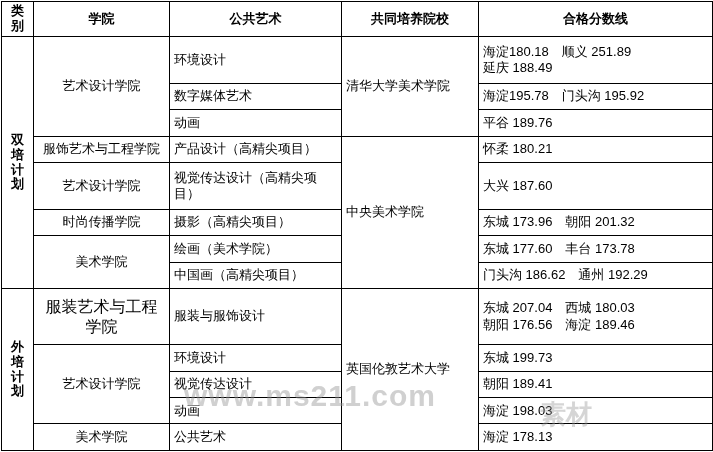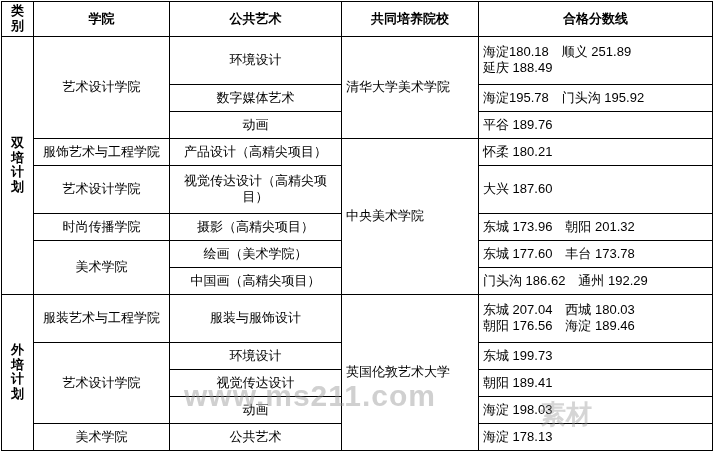--- a/index.html
+++ b/index.html
@@ -50,21 +50,21 @@
   .catcell span {
     display: block;
     line-height: 1.15;
   }
   .college {
     text-align: center;
     font-size: 13px;
     margin-top: 40px;
   }
   .major {
-    text-align: center;
+    text-align: left;
     font-size: 13px;
     padding-left: 8px;
   }
   .partner {
     text-align: left;
     font-size: 13px;
   }
   .score {
     text-align: left;
     font-size: 13px;
@@ -180,21 +180,21 @@
         <td class="score">门头沟 186.62　通州 192.29</td>
       </tr>
 
       <tr>
         <td class="catcell" rowspan="5">
           <span>外</span>
           <span>培</span>
           <span>计</span>
           <span>划</span>
         </td>
-        <td class="college" style="font-size:13px;">服装艺术与工程学院</td>
+        <td class="college" style="font-size:16px;">服装艺术与工程学院</td>
         <td class="major">服装与服饰设计</td>
         <td class="partner" rowspan="5">英国伦敦艺术大学</td>
         <td class="score">东城 207.04　西城 180.03
 朝阳 176.56　海淀 189.46</td>
       </tr>
       <tr>
         <td class="college" rowspan="3">艺术设计学院</td>
         <td class="major">环境设计</td>
         <td class="score">东城 199.73</td>
       </tr>

